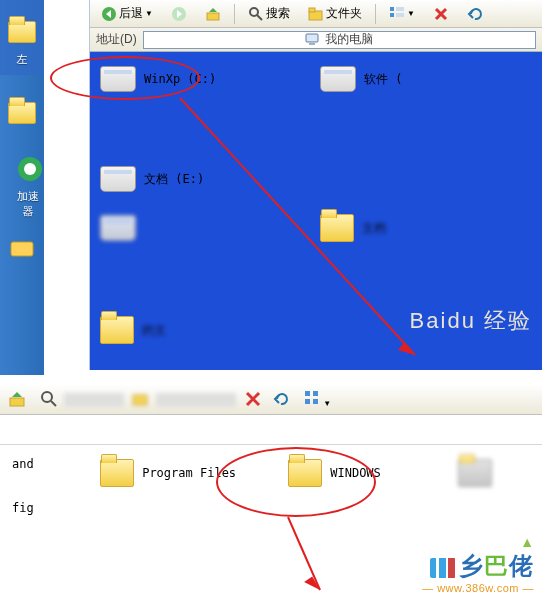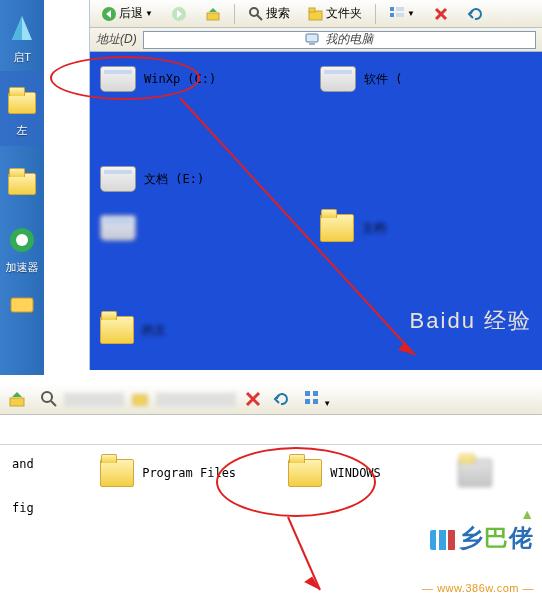--- a/index.html
+++ b/index.html
@@ -56,21 +56,21 @@
     padding: 2px 6px; font-size: 12px; color: #000;
     border: 1px solid transparent; border-radius: 3px;
   }
   .toolbar .sep { width: 1px; height: 20px; background: #c0c0c0; margin: 0 2px; }
   .ic { width: 16px; height: 16px; display: inline-block; }
 
   .addrbar {
     height: 24px; background: linear-gradient(#f6f4ec,#ece9d8);
     border-bottom: 1px solid #a8b5c7;
     display: flex; align-items: center; padding: 0 6px; gap: 6px;
-    font-size: 12px; color: #444; font-style: italic;
+    font-size: 12px; color: #444;
   }
   .addrbar .addr-field {
     flex: 1; height: 18px; background: #fff; border: 1px solid #7f9db9;
     display: flex; align-items: center; padding: 0 4px; gap: 4px; justify-content: center;
   }
 
   .content {
     position: relative; padding: 12px 8px;
     height: calc(100% - 52px); background: #1d4ed8;
   }
@@ -148,62 +148,53 @@
     width: 50px; font-size: 12px; color:#000; font-family: monospace;
     display:flex; flex-direction:column; gap: 30px;
   }
 
   .logo-brand {
     position:absolute; right: 8px; bottom: 4px;
     text-align:right;
   }
   .logo-brand .cn { font-size: 24px; font-weight: bold; color:#2a6fb5; letter-spacing: 1px;}
   .logo-brand .cn .green { color:#6bbb3a; }
-  .logo-brand .url { font-size: 11px; color:#e69a1f; letter-spacing:.5px;margin-top:28px; }
+  .logo-brand .url { font-size: 11px; color:#e69a1f; letter-spacing:.5px; }
   .logo-brand .mark {
     display:inline-block; width:26px; height:20px; vertical-align:middle;
     background:
       linear-gradient(90deg,#3aa3e3 0 25%, transparent 25% 100%),
       linear-gradient(90deg,transparent 0 35%,#3aa3e3 35% 60%, transparent 60% 100%),
       linear-gradient(90deg,transparent 0 70%,#c44 70% 95%, transparent 95% 100%);
     background-size: 100% 100%;
     border-radius: 2px;
     margin-right: 3px;
   }
 
   
   svg { display:block; }
 </style>
 </head>
 <body>
 
 <div class="top-pane">
 
   <div class="desk-strip">
-    <div class="d-item">
-      <div class="d-icon">
-        <svg width="28" height="28">
-            <polygon points="4,24 14,0 24,24" fill="#9adff5"></polygon>
-            <polygon points="4,24 14,0 14,24" fill="#4fb7e0"></polygon>
-          </svg>
-      </div>
-      <div class="d-label">启T</div>
-    </div>
     <div class="d-item sel">
       <div class="d-icon">
         <div class="folder-icon" style="width:28px;height:22px;"></div>
       </div>
       <div class="d-label">左</div>
     </div>
     <div class="d-item" style="margin-top:20px;">
       <div class="d-icon">
         <div class="folder-icon" style="width:28px;height:22px;"></div>
       </div>
     </div>
-    <div class="d-item" style="margin-top:20px;">
+    <div class="d-item" style="margin-top:20px;margin-left:12px;">
       <div class="d-icon">
         <svg width="28" height="28">
             <circle cx="14" cy="14" r="12" fill="#3a5"></circle>
             <circle cx="14" cy="14" r="6" fill="#fff"></circle>
           </svg>
       </div>
       <div class="d-label">加速器</div>
     </div>
     <div class="d-item" style="margin-top:10px;">
       <div class="d-icon">

